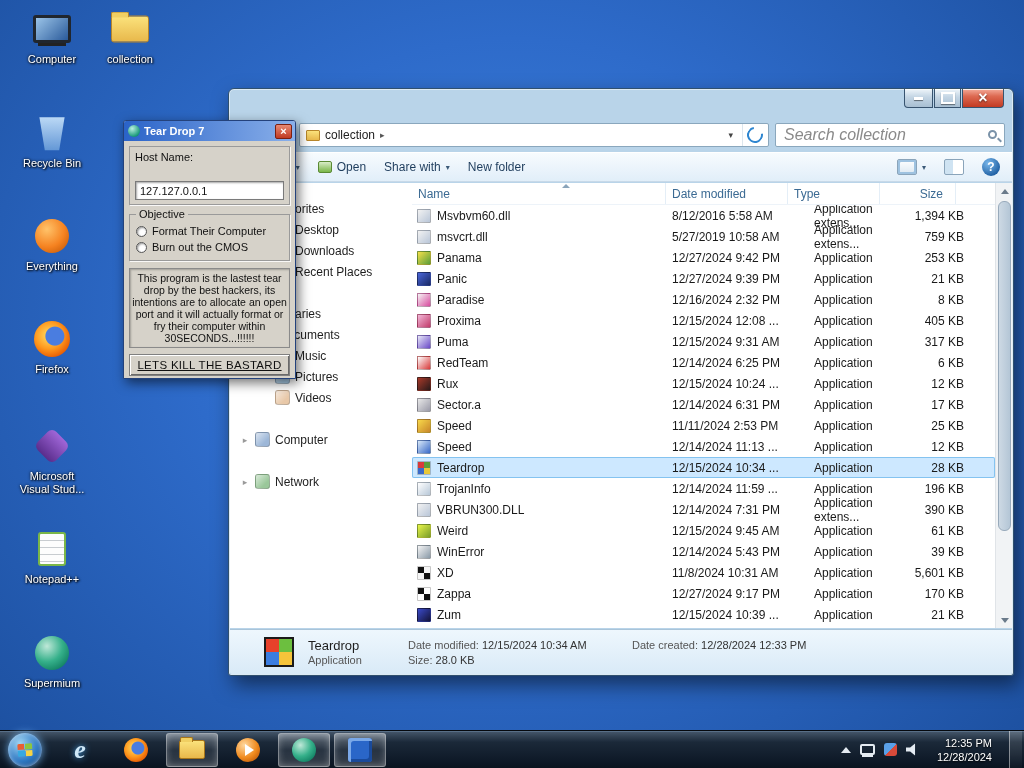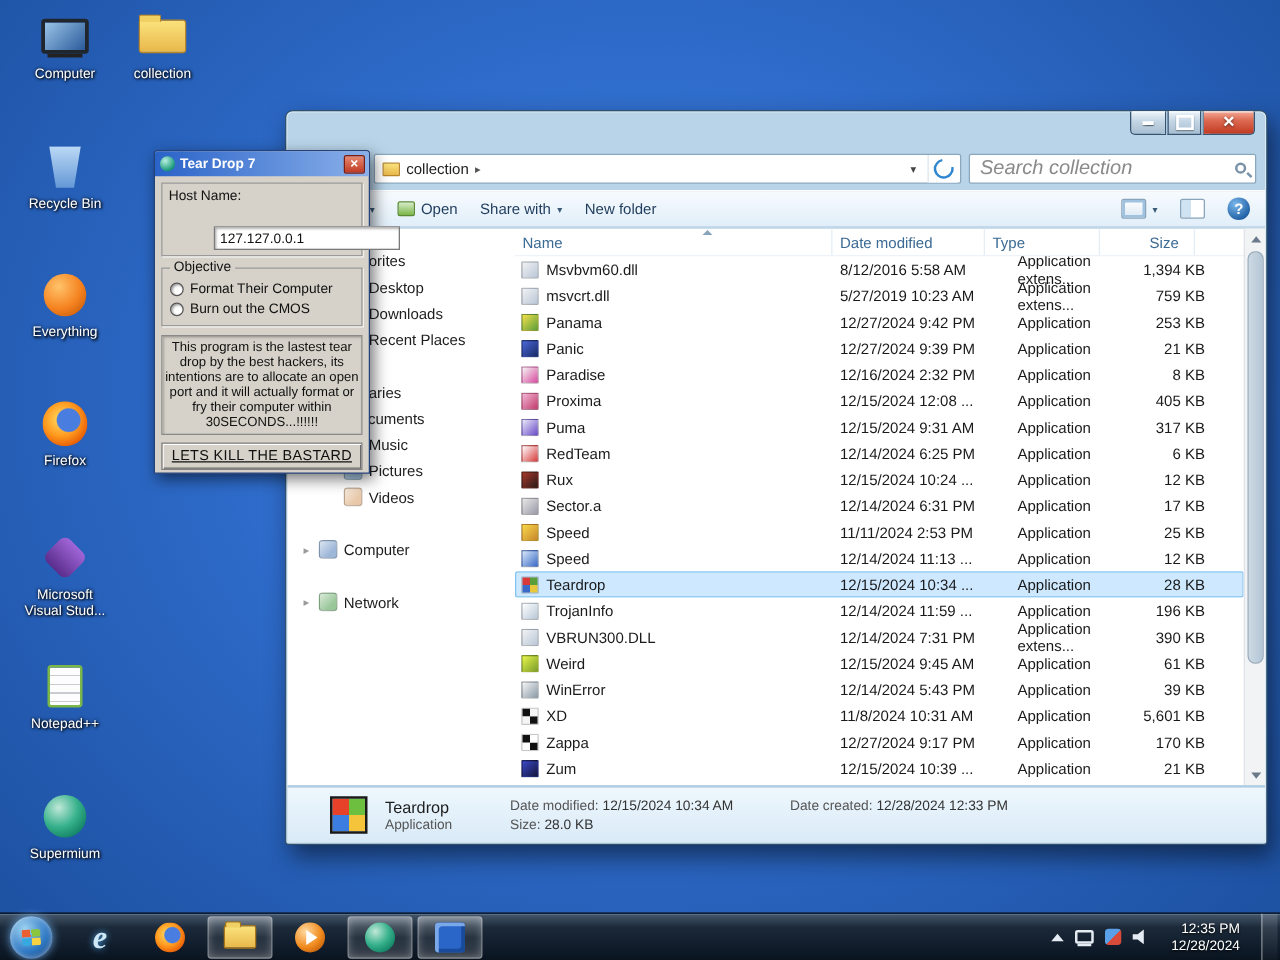--- a/index.html
+++ b/index.html
@@ -108,21 +108,21 @@
   .dlg {position:absolute;left:123px;top:120px;width:173px;height:259px;z-index:50;
     background:#d6d2c9;border:1px solid #24427c;border-radius:3px 3px 0 0;box-shadow:3px 4px 12px rgba(0,0,0,.55);}
   .dlg-title {height:20px;display:flex;align-items:center;gap:4px;padding:0 3px 0 4px;
     background:linear-gradient(90deg,#2a63c8,#8ab0ea);color:#fff;font-size:11px;font-weight:bold;border-radius:2px 2px 0 0;}
   .dlg-ball {width:12px;height:12px;border-radius:50%;background:radial-gradient(circle at 35% 30%,#b8f0e0,#1a9a7a 70%,#0a6a50);flex:0 0 auto;}
   .dlg-close {margin-left:auto;width:17px;height:15px;background:linear-gradient(#e88a74,#c03a22);border:1px solid #7c1f10;border-radius:2px;
     color:#fff;font-size:11px;font-weight:bold;line-height:13px;text-align:center;}
   .dlg-frame {margin:5px 5px 0;border:1px solid #9a9a9a;box-shadow:1px 1px 0 rgba(255,255,255,.85);padding:4px 5px;}
   .dlg-label {font-size:11px;color:#111;margin-bottom:18px;}
   .dlg-input {width:100%;height:19px;background:#fff;border:1px solid #7a7a7a;box-shadow:inset 1px 1px 2px rgba(0,0,0,.35);
-    font-family:"Liberation Sans",sans-serif;font-size:11px;padding:0 4px;color:#111;outline:none;margin-left:36px;}
+    font-family:"Liberation Sans",sans-serif;font-size:11px;padding:0 4px;color:#111;outline:none;}
   .groupbox {margin:9px 5px 0;border:1px solid #9a9a9a;box-shadow:1px 1px 0 rgba(255,255,255,.85);position:relative;padding:8px 6px 5px;}
   .legend {position:absolute;top:-7px;left:6px;background:#d6d2c9;padding:0 3px;font-size:11px;color:#111;}
   .radio-row {display:flex;align-items:center;gap:5px;height:16px;font-size:11px;color:#111;}
   .radio {width:11px;height:11px;border-radius:50%;background:#fff;border:1px solid #555;box-shadow:inset 1px 1px 2px rgba(0,0,0,.4);flex:0 0 auto;}
   .descbox {margin:7px 5px 0;border:1px solid #8a8a8a;box-shadow:inset 1px 1px 2px rgba(0,0,0,.25);padding:3px 2px;
     font-size:10.5px;line-height:12px;text-align:center;color:#111;height:80px;}
   .killbtn {margin:6px 5px 0;height:22px;background:#d6d2c9;border:1px solid #808080;
     box-shadow:inset 1px 1px 0 #fff, inset -1px -1px 0 #6a6a6a;display:flex;align-items:center;justify-content:center;
     font-size:11.5px;color:#111;text-decoration:underline;letter-spacing:.3px;}
 
@@ -351,21 +351,21 @@
               </div>
               <div class="c-date">8/12/2016 5:58 AM</div>
               <div class="c-type">Application extens...</div>
               <div class="c-size">1,394 KB</div>
             </div>
             <div class="frow">
               <div class="c-name">
                 <span class="ficon" style="background-image: linear-gradient(135deg, rgb(242, 242, 242), rgb(185, 198, 216));"></span>
                 <span>msvcrt.dll</span>
               </div>
-              <div class="c-date">5/27/2019 10:23 AM</div>
+              <div class="c-date">5/27/2019 10:58 AM</div>
               <div class="c-type">Application extens...</div>
               <div class="c-size">759 KB</div>
             </div>
             <div class="frow">
               <div class="c-name">
                 <span class="ficon" style="background-image: linear-gradient(135deg, rgb(245, 224, 74), rgb(90, 158, 58));"></span>
                 <span>Panama</span>
               </div>
               <div class="c-date">12/27/2024 9:42 PM</div>
               <div class="c-type">Application</div>

